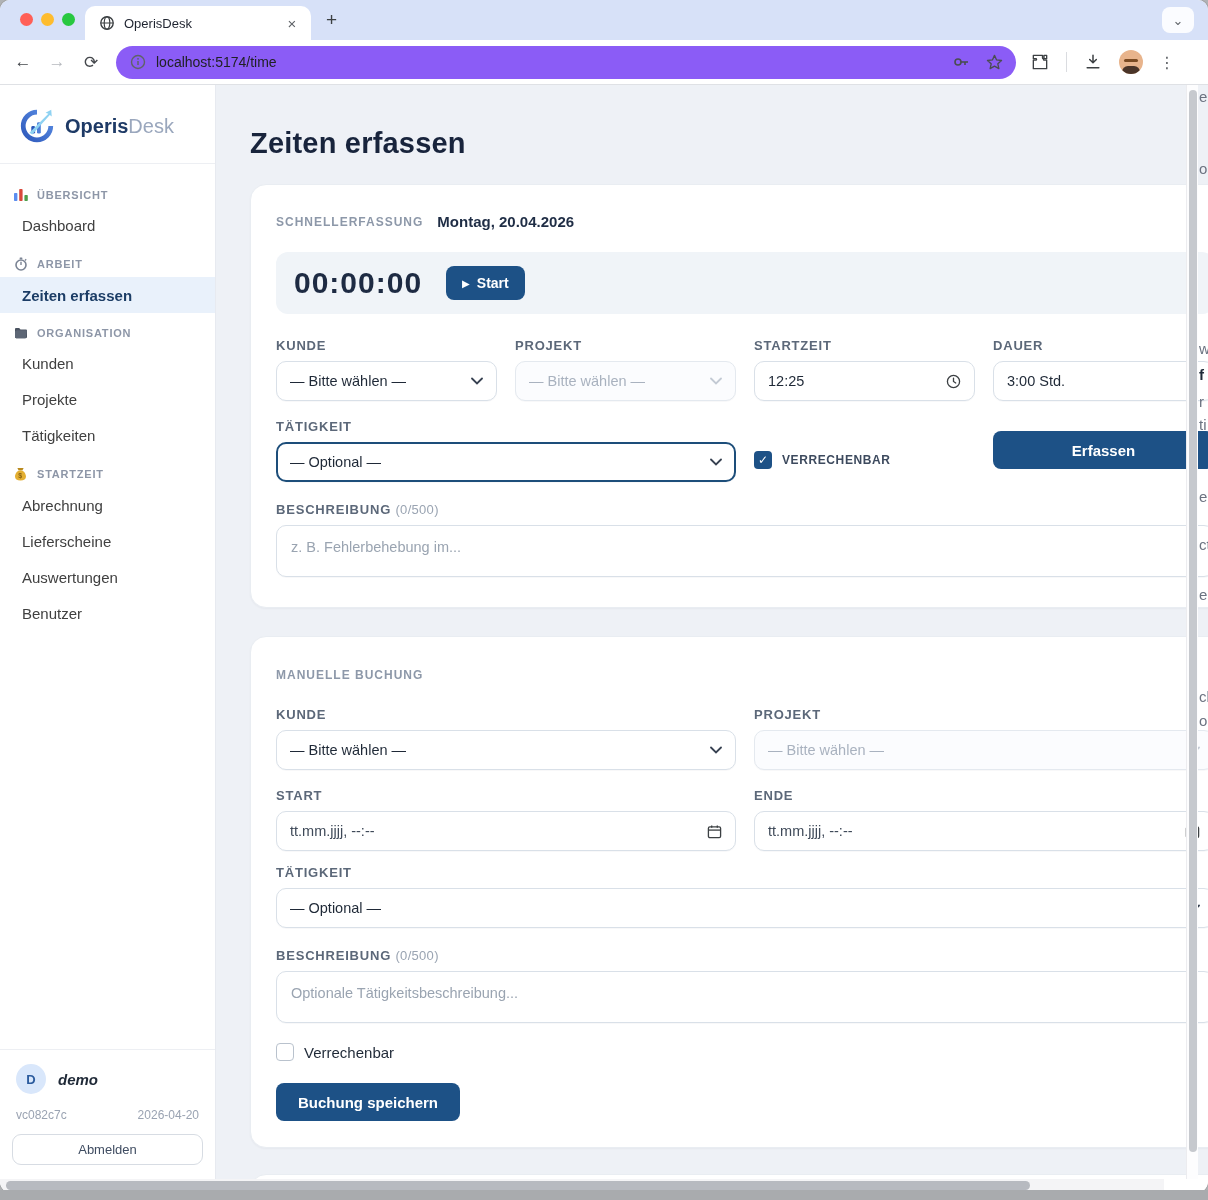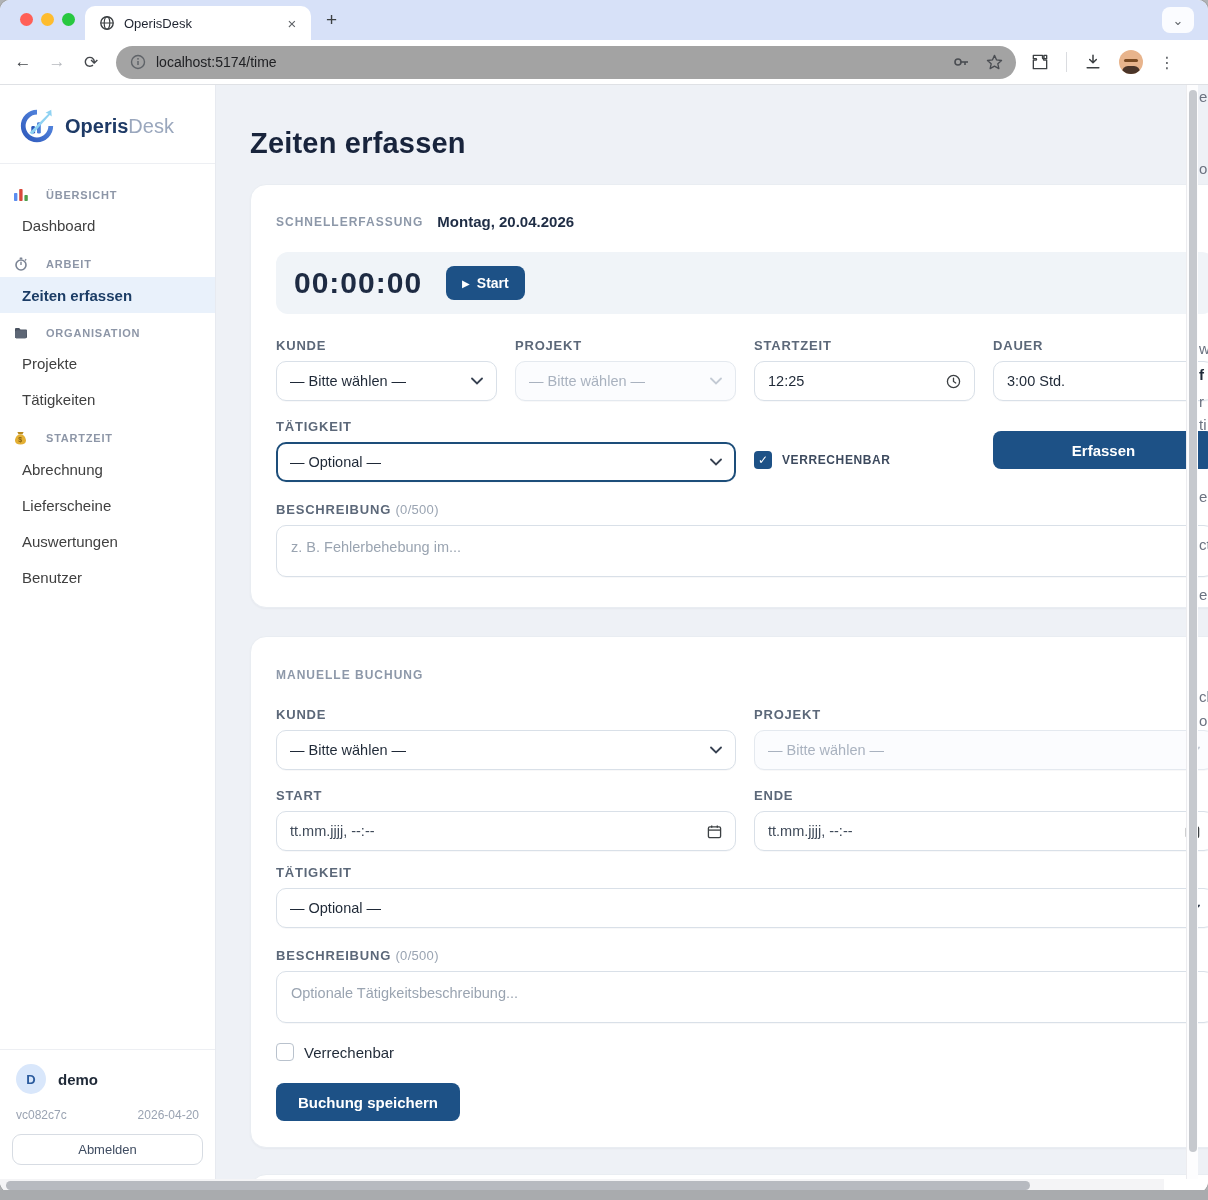--- a/index.html
+++ b/index.html
@@ -21,51 +21,51 @@
   .tab-close { color:#5f6368; font-size:15px; width:18px; text-align:center; cursor:default; }
   .newtab { position:absolute; left:326px; top:9px; font-size:19px; color:#3c4043; }
   .strip-chevron { position:absolute; right:14px; top:7px; width:32px; height:26px;
     background:rgba(255,255,255,.9); border-radius:8px; display:flex; align-items:center;
     justify-content:center; color:#5f6368; font-size:13px; }
 
   .toolbar { position:relative; height:45px; background:#fff; border-bottom:1px solid #dfe1e5;
     display:flex; align-items:center; }
   .nav-ic { font-size:17px; color:#44474c; width:34px; text-align:center; }
   .nav-ic.disabled { color:#b6b9be; }
-  .omnibox { margin-left:8px; width:900px; height:33px; background:#a3a3a3; border-radius:17px;
+  .omnibox { margin-left:8px; width:900px; height:33px; background:#8b5cf6; border-radius:17px;
     display:flex; align-items:center; padding:0 12px 0 14px; }
   .omni-url { font-size:14px; color:#202124; margin-left:10px; flex:1; }
   .tool-right { display:flex; align-items:center; margin-left:14px; gap:16px; }
   .vdiv { width:1px; height:20px; background:#dadce0; }
   .avatar-btn { width:24px; height:24px; border-radius:50%; background:#e8b48c; position:relative; overflow:hidden; }
   .avatar-btn:before { content:""; position:absolute; left:5px; top:9px; width:14px; height:3px; background:#7a4a22; border-radius:2px; }
   .avatar-btn:after { content:""; position:absolute; left:3px; top:16px; width:18px; height:10px; background:#4a3428; border-radius:6px 6px 0 0; }
   .dots { color:#5f6368; font-size:16px; letter-spacing:0; }
 
   
   .app { position:relative; height:1094px; background:#eef1f6; overflow:hidden; }
 
   .sidebar { position:absolute; left:0; top:0; width:216px; height:100%; background:#fff;
     border-right:1px solid #e7eaf0; display:flex; flex-direction:column; }
   .logo-row { display:flex; align-items:center; gap:9px; padding:22px 18px 18px 18px; }
   .logo-word { font-size:20px; font-weight:700; color:#1e3a66; }
   .logo-word .lt { color:#9aa7bd; font-weight:400; }
   .side-div { height:1px; background:#edeff3; margin:0; }
   .nav { padding:10px 0 0 0; flex:1; }
-  .sec { display:flex; align-items:center; gap:17px; padding:14px 14px 6px 14px;
+  .sec { display:flex; align-items:center; gap:8px; padding:14px 14px 6px 14px;
     font-size:11px; font-weight:700; letter-spacing:.8px; color:#8d96a7; }
   .sec .emo { width:15px; display:inline-flex; }
   .item { height:36px; display:flex; align-items:center; padding-left:22px; font-size:15px;
     color:#404040; cursor:default; }
   .item.active { background:#e9f1fb; color:#1c3d66; font-weight:700; }
   .userbox { border-top:1px solid #edeff3; padding:14px 12px 14px 12px; }
   .user-row { display:flex; align-items:center; gap:12px; padding-left:4px; }
   .user-avatar { width:30px; height:30px; border-radius:50%; background:#d9e7fb; color:#2c5c9e;
     font-size:13px; font-weight:700; display:flex; align-items:center; justify-content:center; }
-  .user-name { font-size:15px; font-weight:700; color:#1f2937; }
+  .user-name { font-size:15px; font-weight:700; color:#1f2937;font-style:italic; }
   .meta-row { display:flex; justify-content:space-between; margin:14px 4px 12px 4px;
     font-size:12px; color:#9aa3b2; }
   .logout { width:100%; height:31px; background:#fff; border:1px solid #d7dce3; border-radius:9px;
     font-size:13px; color:#3f4c61; font-family:inherit; }
 
   .main { position:absolute; left:216px; top:0; right:0; bottom:0; }
   .content { width:990px; margin-left:34px; }
   h1.page-title { margin-top:42px; font-size:29px; font-weight:800; color:#18243c; letter-spacing:.2px; }
 
   .card { background:#fff; border-radius:16px; border:1px solid #e9edf2;
@@ -245,20 +245,23 @@
         <div class="sec">
           <span class="emo">
             <svg width="14" height="12" viewBox="0 0 14 12">
                 <path d="M1 2.2c0-.7.5-1.2 1.2-1.2h3l1.3 1.6h5.3c.7 0 1.2.5 1.2 1.2V10c0 .7-.5 1.2-1.2 1.2H2.2C1.5 11.2 1 10.7 1 10z" fill="#4a5260"></path>
                 <path d="M1 4.6l1.6-1.4h10.4l-1 7.1c-.1.5-.6.9-1.1.9H2.2C1.5 11.2 1 10.7 1 10z" fill="#5d6675"></path>
               </svg>
           </span>
           <span>ORGANISATION</span>
         </div>
         <div class="item">
+            <span>Kunden</span>
+          </div>
+        <div class="item">
             <span>Projekte</span>
           </div>
         <div class="item">
             <span>Tätigkeiten</span>
           </div>
 
         <div class="sec">
           <span class="emo">
             <svg width="13" height="14" viewBox="0 0 13 14">
                 <path d="M4.5 3.2L3.4 1h6.2L8.5 3.2z" fill="#b98a1f"></path>

